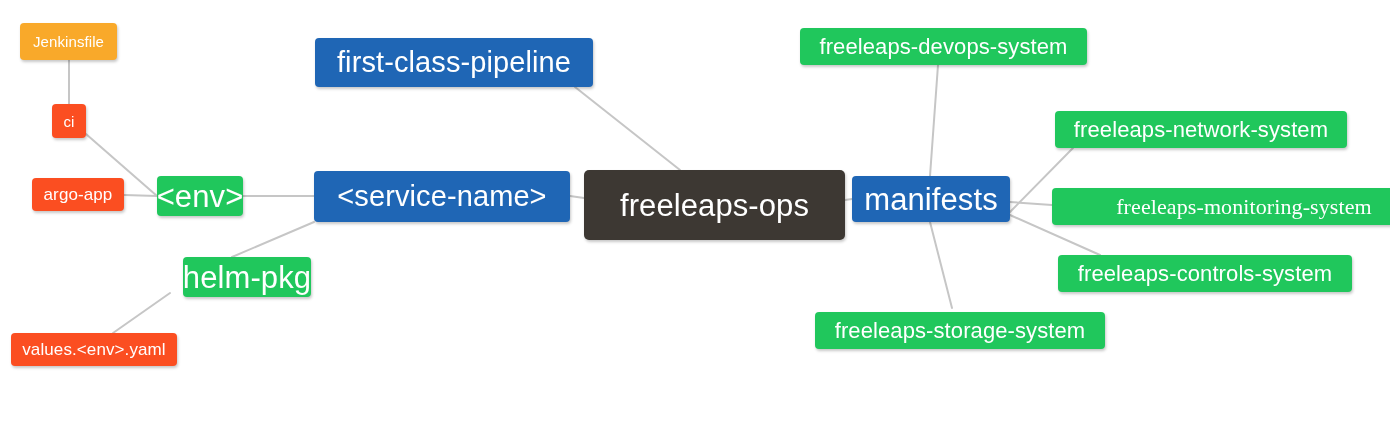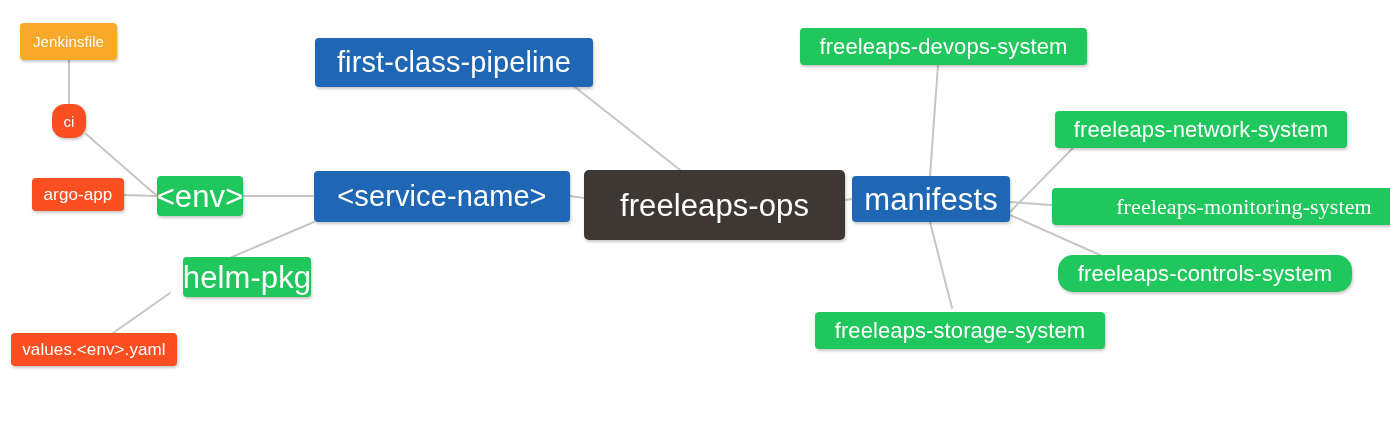--- a/index.html
+++ b/index.html
@@ -74,21 +74,21 @@
       <line x1="930" y1="176" x2="938" y2="65" stroke="#c6c6c6" stroke-width="2" stroke-linecap="round"></line>
       <line x1="1010" y1="212" x2="1073" y2="148" stroke="#c6c6c6" stroke-width="2" stroke-linecap="round"></line>
       <line x1="1010" y1="202" x2="1052" y2="205" stroke="#c6c6c6" stroke-width="2" stroke-linecap="round"></line>
       <line x1="1010" y1="215" x2="1100" y2="255" stroke="#c6c6c6" stroke-width="2" stroke-linecap="round"></line>
       <line x1="930" y1="222" x2="952" y2="308" stroke="#c6c6c6" stroke-width="2" stroke-linecap="round"></line>
     </svg>
   <div id="node-layer">
       <div class="node orange size-xs" style="left: 20px; top: 23px; width: 97px; height: 37px;">
         <span>Jenkinsfile</span>
       </div>
-      <div class="node red size-xs" style="left: 52px; top: 104px; width: 34px; height: 34px; border-radius: 13px;">
+      <div class="node red size-xs" style="left: 52px; top: 104px; width: 34px; height: 34px;">
         <span>ci</span>
       </div>
       <div class="node red size-sm" style="left: 32px; top: 178px; width: 92px; height: 33px;">
         <span>argo-app</span>
       </div>
       <div class="node green size-lg" style="left: 157px; top: 176px; width: 86px; height: 40px;">
         <span>&lt;env&gt;</span>
       </div>
       <div class="node blue size-xl" style="left: 314px; top: 171px; width: 256px; height: 51px;">
         <span>&lt;service-name&gt;</span>
@@ -110,20 +110,20 @@
       </div>
       <div class="node green size-md" style="left: 800px; top: 28px; width: 287px; height: 37px;">
         <span>freeleaps-devops-system</span>
       </div>
       <div class="node green size-md" style="left: 1055px; top: 111px; width: 292px; height: 37px;">
         <span>freeleaps-network-system</span>
       </div>
       <div class="node green size-md" style="left: 1052px; top: 188px; width: 384px; height: 37px; font-family: Liberation Serif, serif;">
         <span>freeleaps-monitoring-system</span>
       </div>
-      <div class="node green size-md" style="left: 1058px; top: 255px; width: 294px; height: 37px; border-radius: 15px;">
+      <div class="node green size-md" style="left: 1058px; top: 255px; width: 294px; height: 37px;">
         <span>freeleaps-controls-system</span>
       </div>
       <div class="node green size-md" style="left: 815px; top: 312px; width: 290px; height: 37px;">
         <span>freeleaps-storage-system</span>
       </div>
     </div>
 </div>
 
 </body></html>

